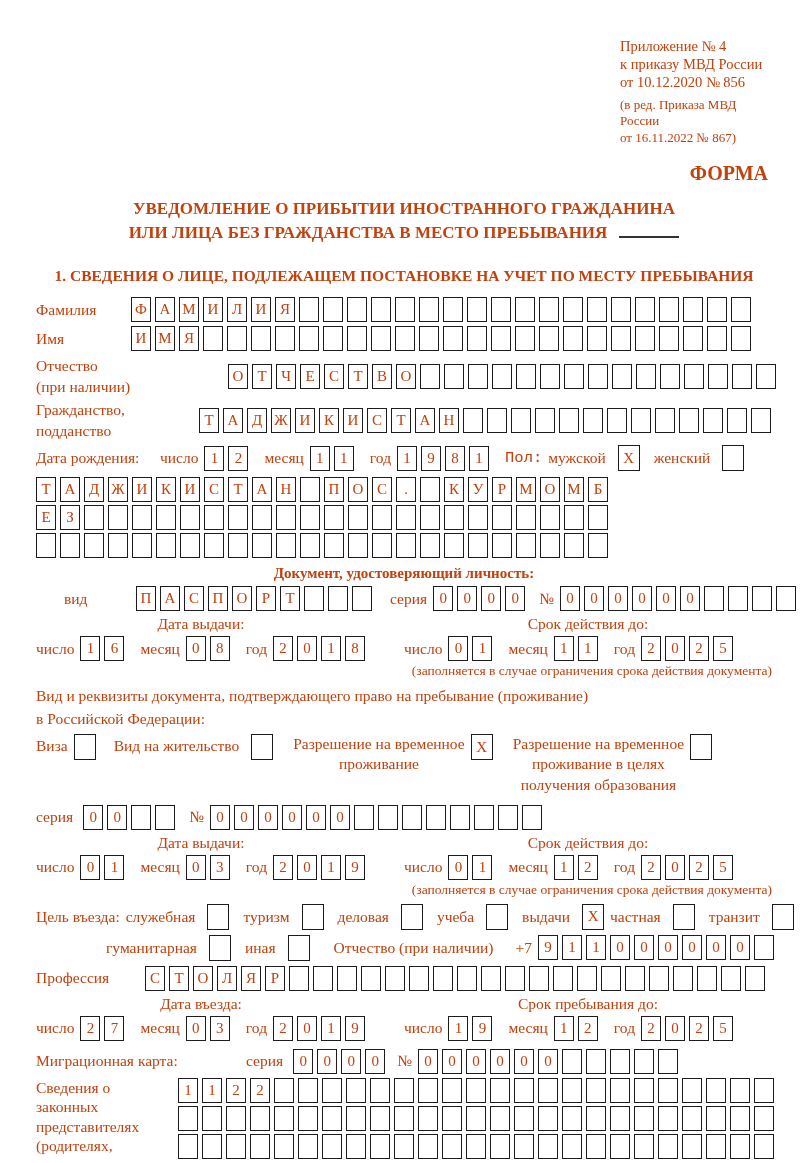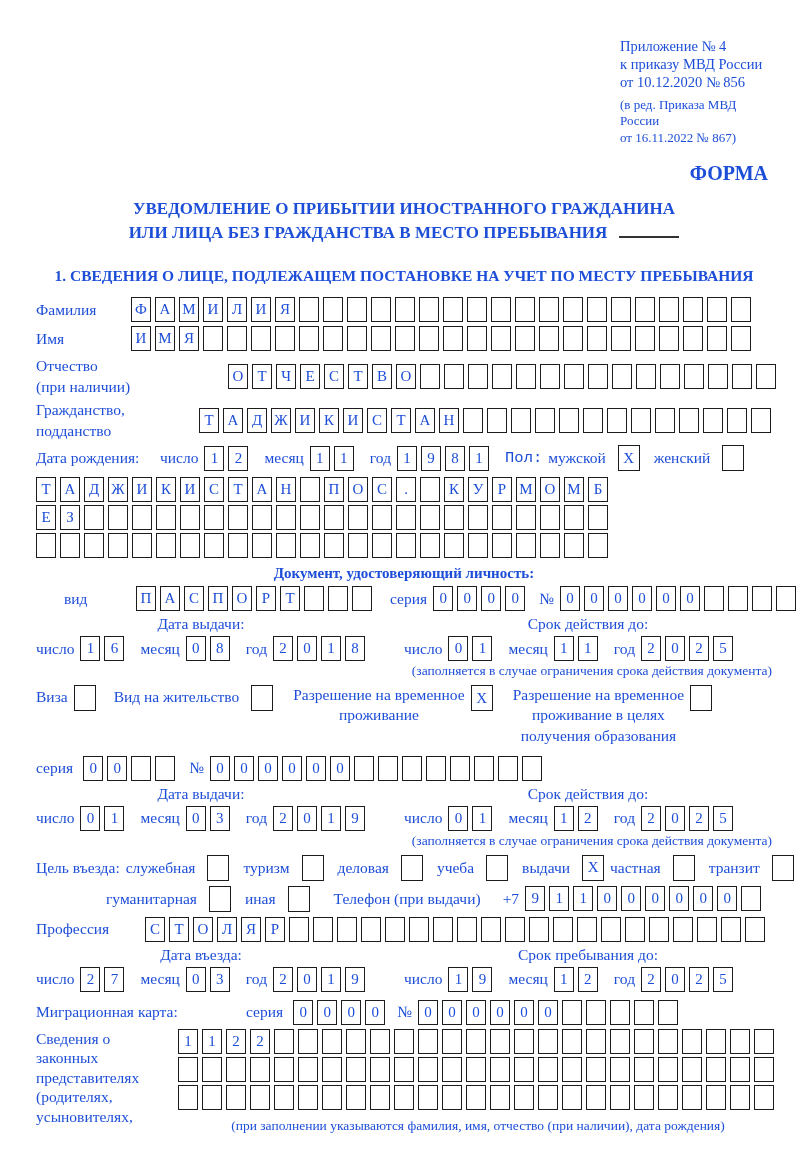--- a/index.html
+++ b/index.html
@@ -1,17 +1,17 @@
 <!DOCTYPE html>
 <html lang="ru"><head>
 <meta charset="utf-8">
 <style>
   html,body{margin:0;padding:0;background:#fff;}
   .page{
-    position:relative;width:800px;height:1163px;background:#ffffff;color:#1d4ed8;
+    position:relative;width:800px;height:1163px;background:#ffffff;color:#c2410c;
     font-family:"Liberation Serif","DejaVu Serif",serif;font-size:15.5px;
     box-sizing:border-box;padding:38px 28px 0 36px;overflow:hidden;
   }
   
   .appendix{margin-left:584px;font-size:14.5px;line-height:1.24;}
   .appendix .note{font-size:13px;margin-top:5px;line-height:1.26;}
   .form-marker{text-align:right;font-weight:bold;font-size:20px;margin-top:16px;padding-right:4px;}
   .title{text-align:center;font-weight:bold;font-size:17px;margin-top:12px;line-height:1.42;}
   .title-underline{display:inline-block;width:60px;border-bottom:2.2px solid #333;height:.85em;margin-left:12px;}
   .section-heading{text-align:center;font-weight:bold;font-size:15.5px;margin-top:22px;margin-bottom:12px;white-space:nowrap;}
@@ -398,20 +398,24 @@
             <span class="cell">2</span>
             <span class="cell">0</span>
             <span class="cell">2</span>
             <span class="cell">5</span>
           </span>
       </div>
     </div>
   </div>
   <div class="validity-note">(заполняется в случае ограничения срока действия документа)</div>
 
+  <div class="intro">
+    <div>Вид и реквизиты документа, подтверждающего право на пребывание (проживание)</div>
+    <div>в Российской Федерации:</div>
+  </div>
 
   <div class="permit-row">
     <span class="t pad-t">Виза</span>
     <span class="cell cb" style="margin-left:0;"></span>
     <span class="t pad-t" style="margin-left:4px;">Вид на жительство</span>
     <span class="cell cb"></span>
     <span class="popt">
       <div>Разрешение на временное</div>
       <div>проживание</div>
     </span>
@@ -515,21 +519,21 @@
     <span class="cell cb"></span>
     <span class="t">транзит</span>
     <span class="cell cb last"></span>
   </div>
 
   <div class="purpose-line indent70">
     <span class="t">гуманитарная</span>
     <span class="cell cb"></span>
     <span class="t">иная</span>
     <span class="cell cb" style="margin-right:24px;"></span>
-    <span class="t" style="margin-right:22px;">Телефон (при выдачи)</span>
+    <span class="t" style="margin-right:22px;">Отчество (при наличии)</span>
     <span class="t">+7</span>
     <span class="cells">
         <span class="cell">9</span>
         <span class="cell">1</span>
         <span class="cell">1</span>
         <span class="cell">0</span>
         <span class="cell">0</span>
         <span class="cell">0</span>
         <span class="cell">0</span>
         <span class="cell">0</span>

